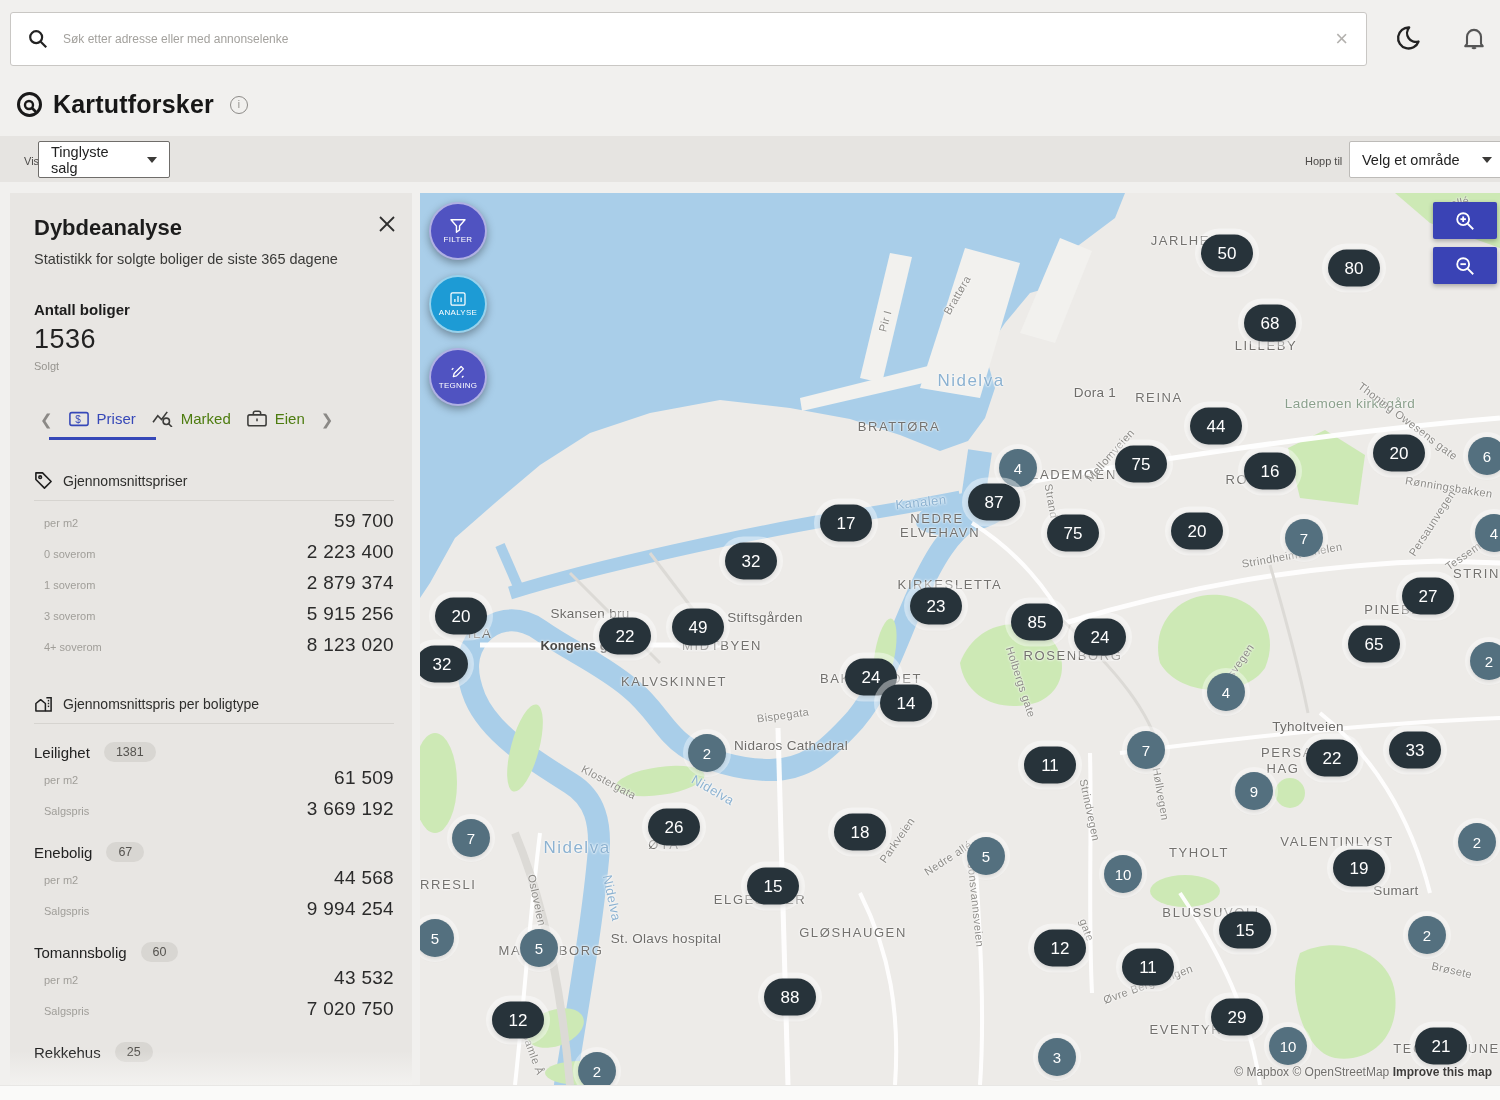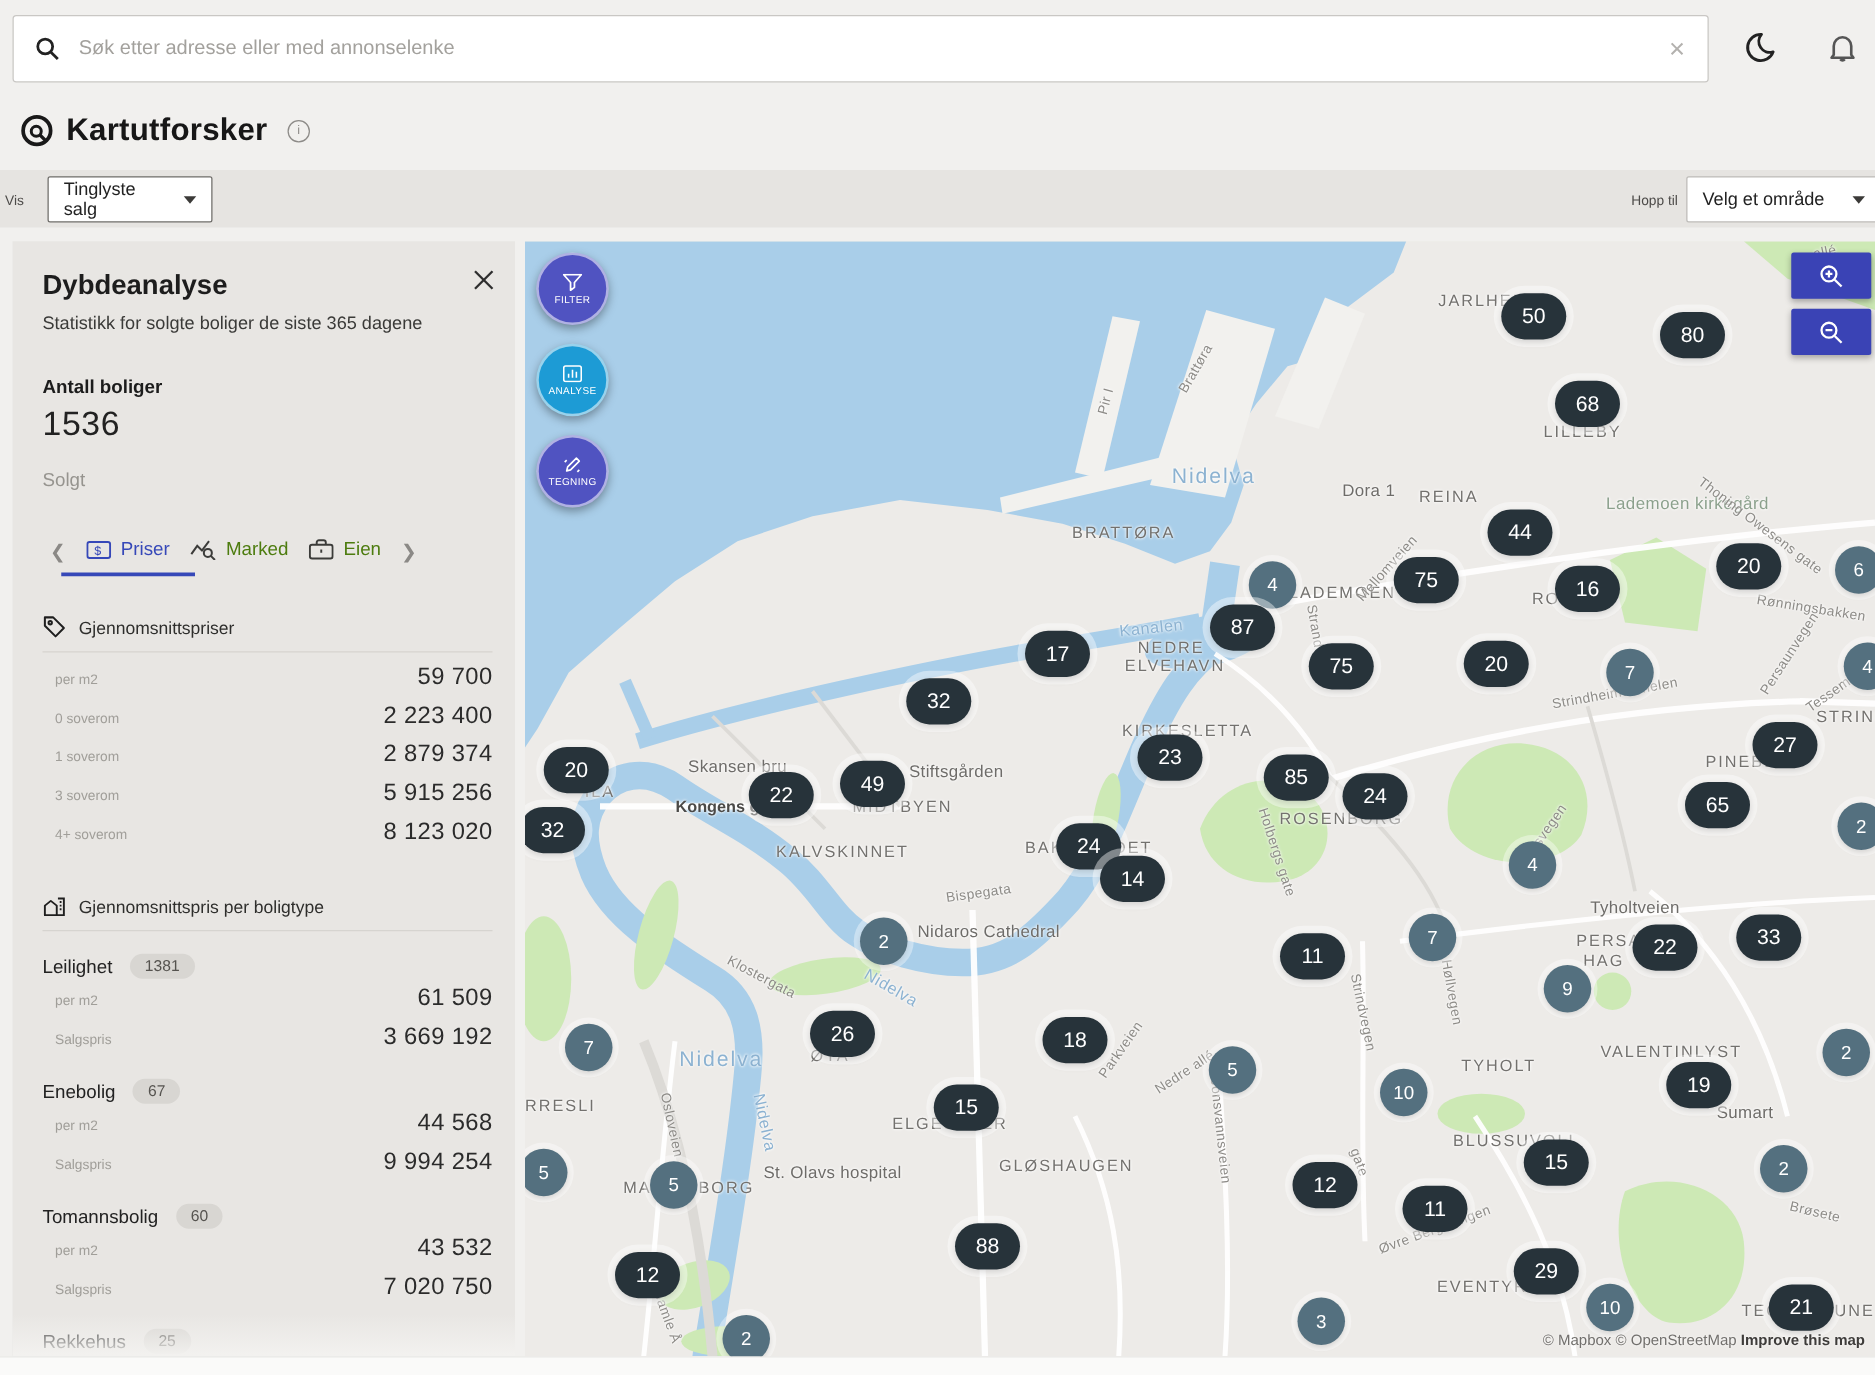--- a/index.html
+++ b/index.html
@@ -2,21 +2,21 @@
 <html><head>
 <meta charset="utf-8">
 <style>
   html,body{margin:0;padding:0;}
   body{width:1500px;height:1100px;overflow:hidden;background:#f1f0ee;
        font-family:"Liberation Sans",sans-serif;position:relative;color:#1c1c1c;}
   
   .searchbar{position:absolute;left:10px;top:12px;width:1355px;height:52px;background:#fff;
              border:1px solid #c9c7c4;border-radius:3px;display:flex;align-items:center;}
   .searchbar .mag{margin:0 12px 0 16px;flex:0 0 auto;}
-  .searchbar input{flex:1;border:none;outline:none;font-size:16px;color:#0c4a6e;background:transparent;
+  .searchbar input{flex:1;border:none;outline:none;font-size:12px;color:#0c4a6e;background:transparent;
                    font-family:"Liberation Sans",sans-serif;}
   .searchbar input::placeholder{color:#a3a19d;}
   .search-clear{flex:0 0 auto;margin-right:18px;color:#b3b1ae;font-size:22px;cursor:pointer;line-height:1;}
   .top-icon{position:absolute;top:24px;width:28px;height:28px;cursor:pointer;}
   .icon-moon{left:1394px;}
   .icon-bell{left:1460px;}
   
   .titlerow{position:absolute;left:16px;top:90px;display:flex;align-items:center;gap:10px;}
   .app-title{font-size:25px;font-weight:600;letter-spacing:.2px;color:#171717;}
   .info-dot{width:16px;height:16px;border:1px solid #8d8b88;border-radius:50%;color:#8d8b88;
@@ -31,21 +31,21 @@
   .caret{width:0;height:0;border-left:5px solid transparent;border-right:5px solid transparent;
          border-top:6px solid #3b3a38;margin-left:10px;}
   
   .panel{position:absolute;left:10px;top:193px;width:402px;height:892px;background:#e8e6e3;overflow:hidden;}
   .panel-inner{padding:22px 18px 0 24px;position:relative;}
   .panel-title{font-size:22px;font-weight:700;color:#1d1d1d;}
   .panel-close{position:absolute;right:16px;top:22px;cursor:pointer;}
   .panel-sub{font-size:14.5px;color:#3a3a38;margin-top:10px;}
   .count-label{font-size:15px;font-weight:700;margin-top:34px;}
   .count-value{font-size:27px;margin-top:6px;letter-spacing:.5px;color:#222;}
-  .count-sub{font-size:15px;color:#96948f;margin-top:21px;}
+  .count-sub{font-size:11px;color:#96948f;margin-top:5px;}
   .tabs{display:flex;align-items:center;margin-top:30px;gap:4px;}
   .tab{display:flex;align-items:center;gap:8px;padding:8px 6px 10px 6px;font-size:15px;color:#4d7c0f;
        cursor:pointer;position:relative;white-space:nowrap;}
   .tab.active{color:#3648b8;}
   .tab.active::after{content:"";position:absolute;left:-14px;right:-14px;bottom:-3px;height:3px;background:#3648b8;}
   .tab.cut{max-width:74px;overflow:hidden;}
   .tab-arrow{color:#8b8986;font-size:15px;cursor:pointer;padding:0 6px;}
   .sec-head{display:flex;align-items:center;gap:10px;font-size:14px;color:#2e2e2c;margin-top:34px;}
   .sec-hr{border:none;border-top:1px solid #d6d4d0;margin:10px 0 4px 0;}
   .prow{display:flex;align-items:baseline;justify-content:space-between;padding:5px 0 4px 10px;}
@@ -111,21 +111,21 @@
   <svg width="27" height="27" viewBox="0 0 27 27">
     <circle cx="13.5" cy="13.5" r="11" fill="none" stroke="#191919" stroke-width="3"></circle>
     <circle cx="13" cy="14" r="4" fill="none" stroke="#191919" stroke-width="2.4"></circle>
     <line x1="16" y1="17" x2="20" y2="21" stroke="#191919" stroke-width="2.6"></line>
   </svg>
   <span class="app-title">Kartutforsker</span>
   <span class="info-dot">i</span>
 </div>
 
 <div class="toolbar">
-  <span class="tb-label" style="left:4px;">Vis</span>
+  <span class="tb-label" style="left:24px;">Vis</span>
   <div class="tb-select sel-vis">
     <span>Tinglyste salg</span>
     <span class="caret"></span>
   </div>
   <span class="tb-label" style="left:1305px;">Hopp til</span>
   <div class="tb-select sel-hopp">
     <span>Velg et område</span>
     <span class="caret"></span>
   </div>
 </div>

